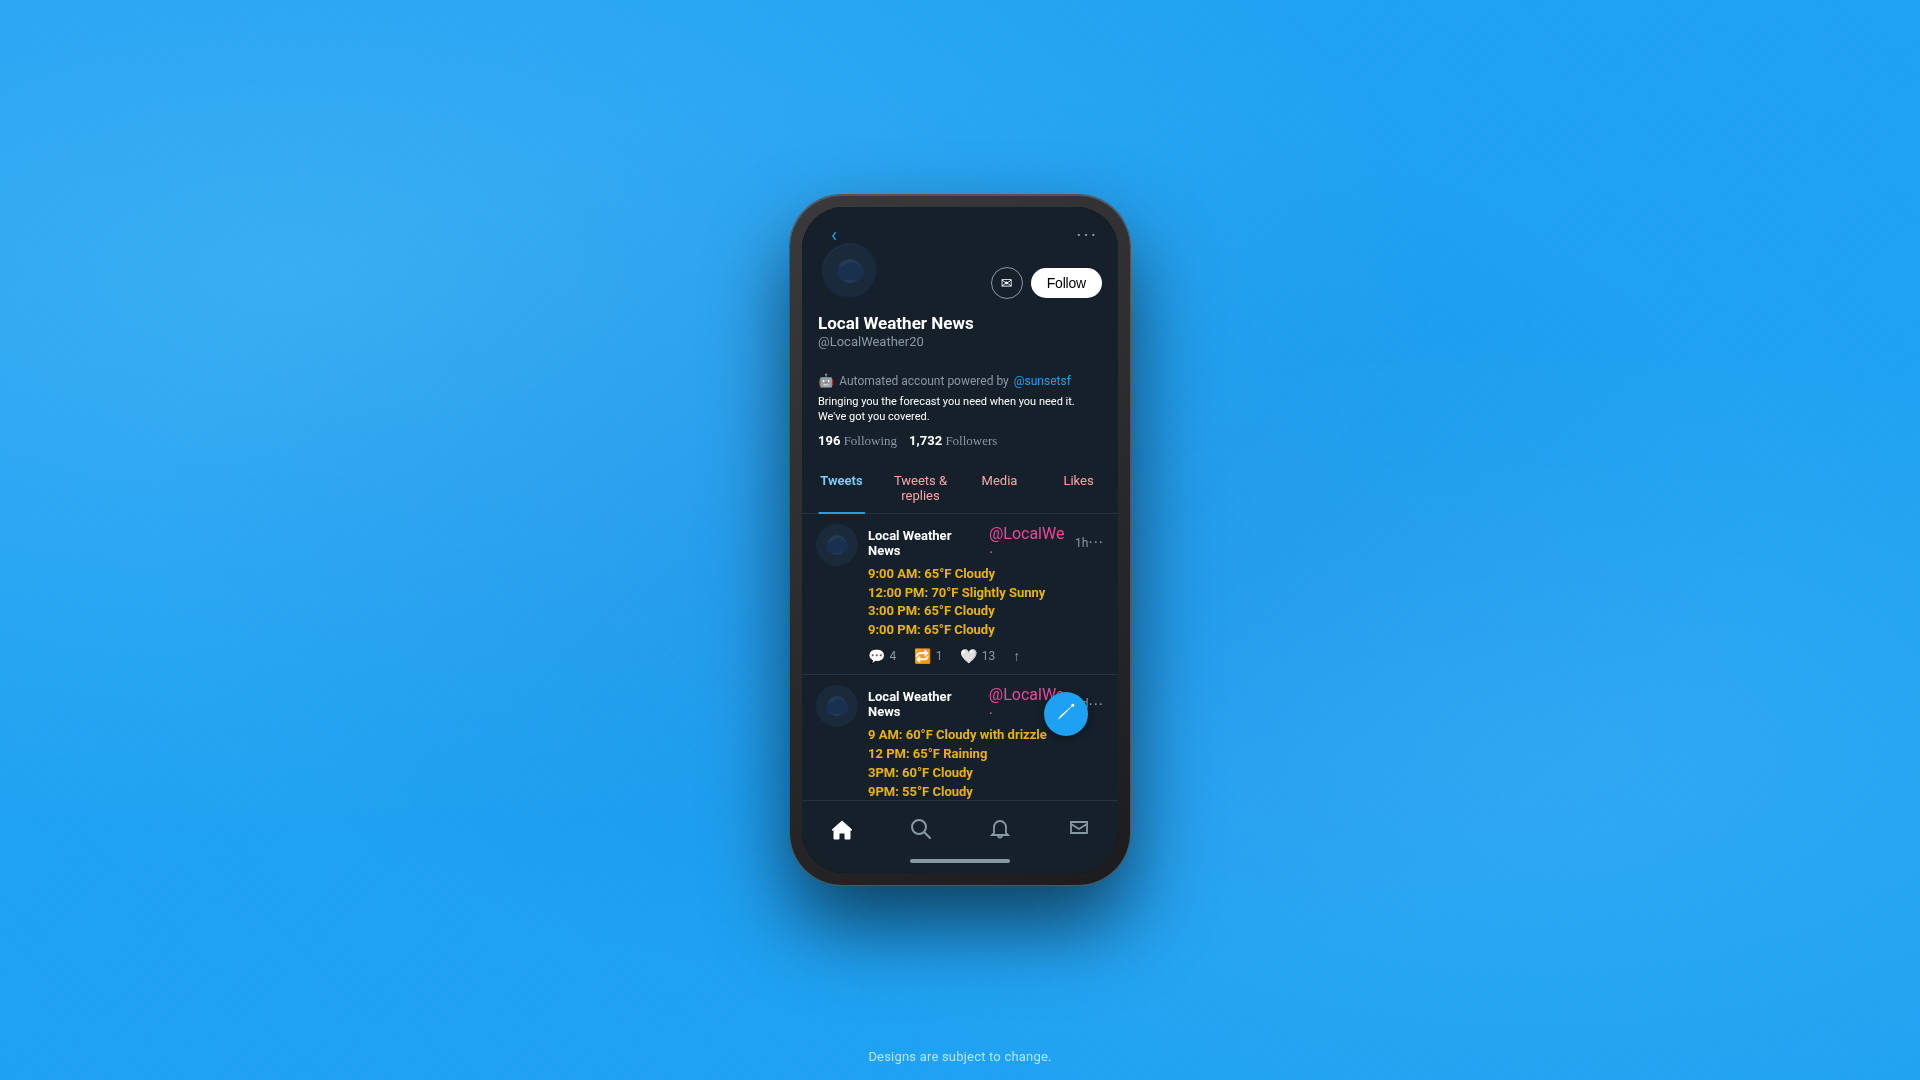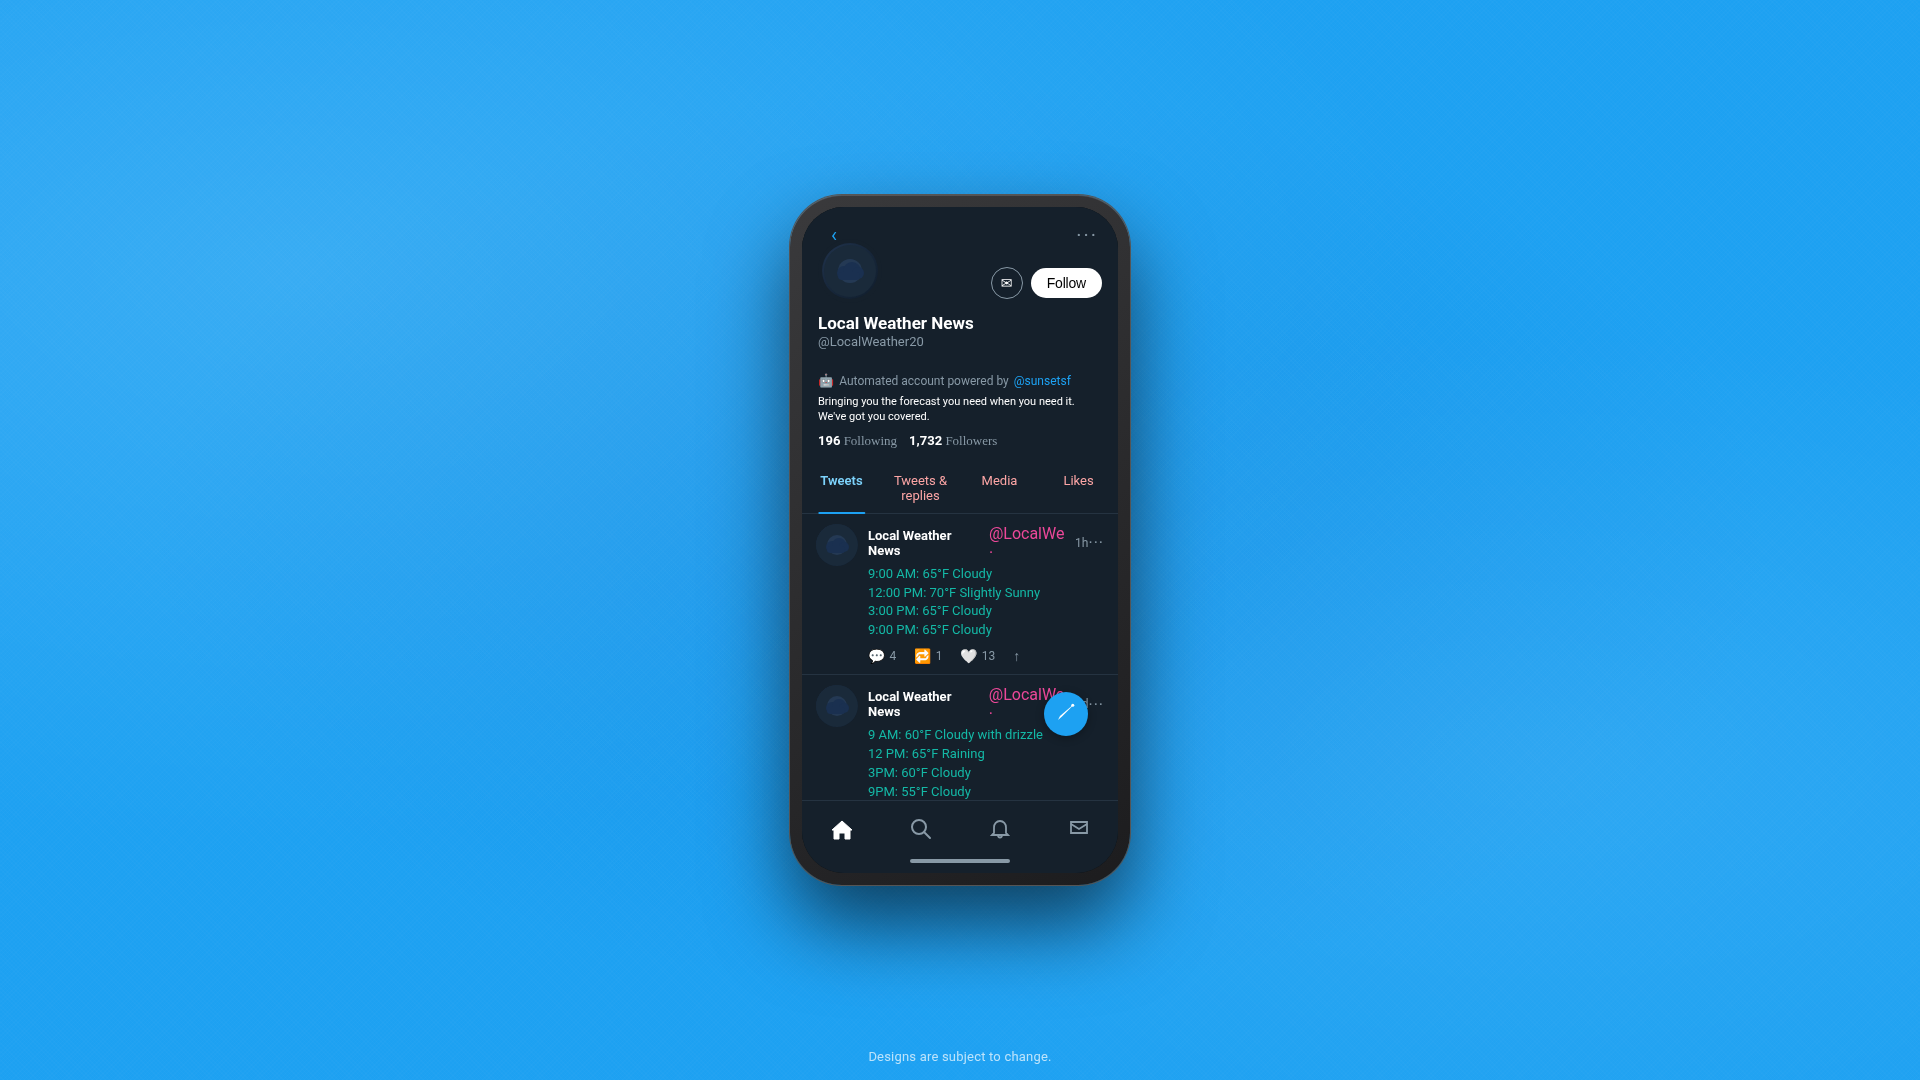--- a/index.html
+++ b/index.html
@@ -362,23 +362,24 @@
     }
 
     .tweet-meta-row {
       display: flex;
       align-items: center;
       gap: 4px;
     }
 
     .tweet-body {
       font-size: 13px;
-      color: #14b8a6;
+      color: #eab308;
       line-height: 1.45;
       margin-bottom: 8px;
+      font-weight: bold;
     }
 
     .tweet-actions {
       display: flex;
       gap: 18px;
       align-items: center;
     }
 
     .tweet-action {
       display: flex;

